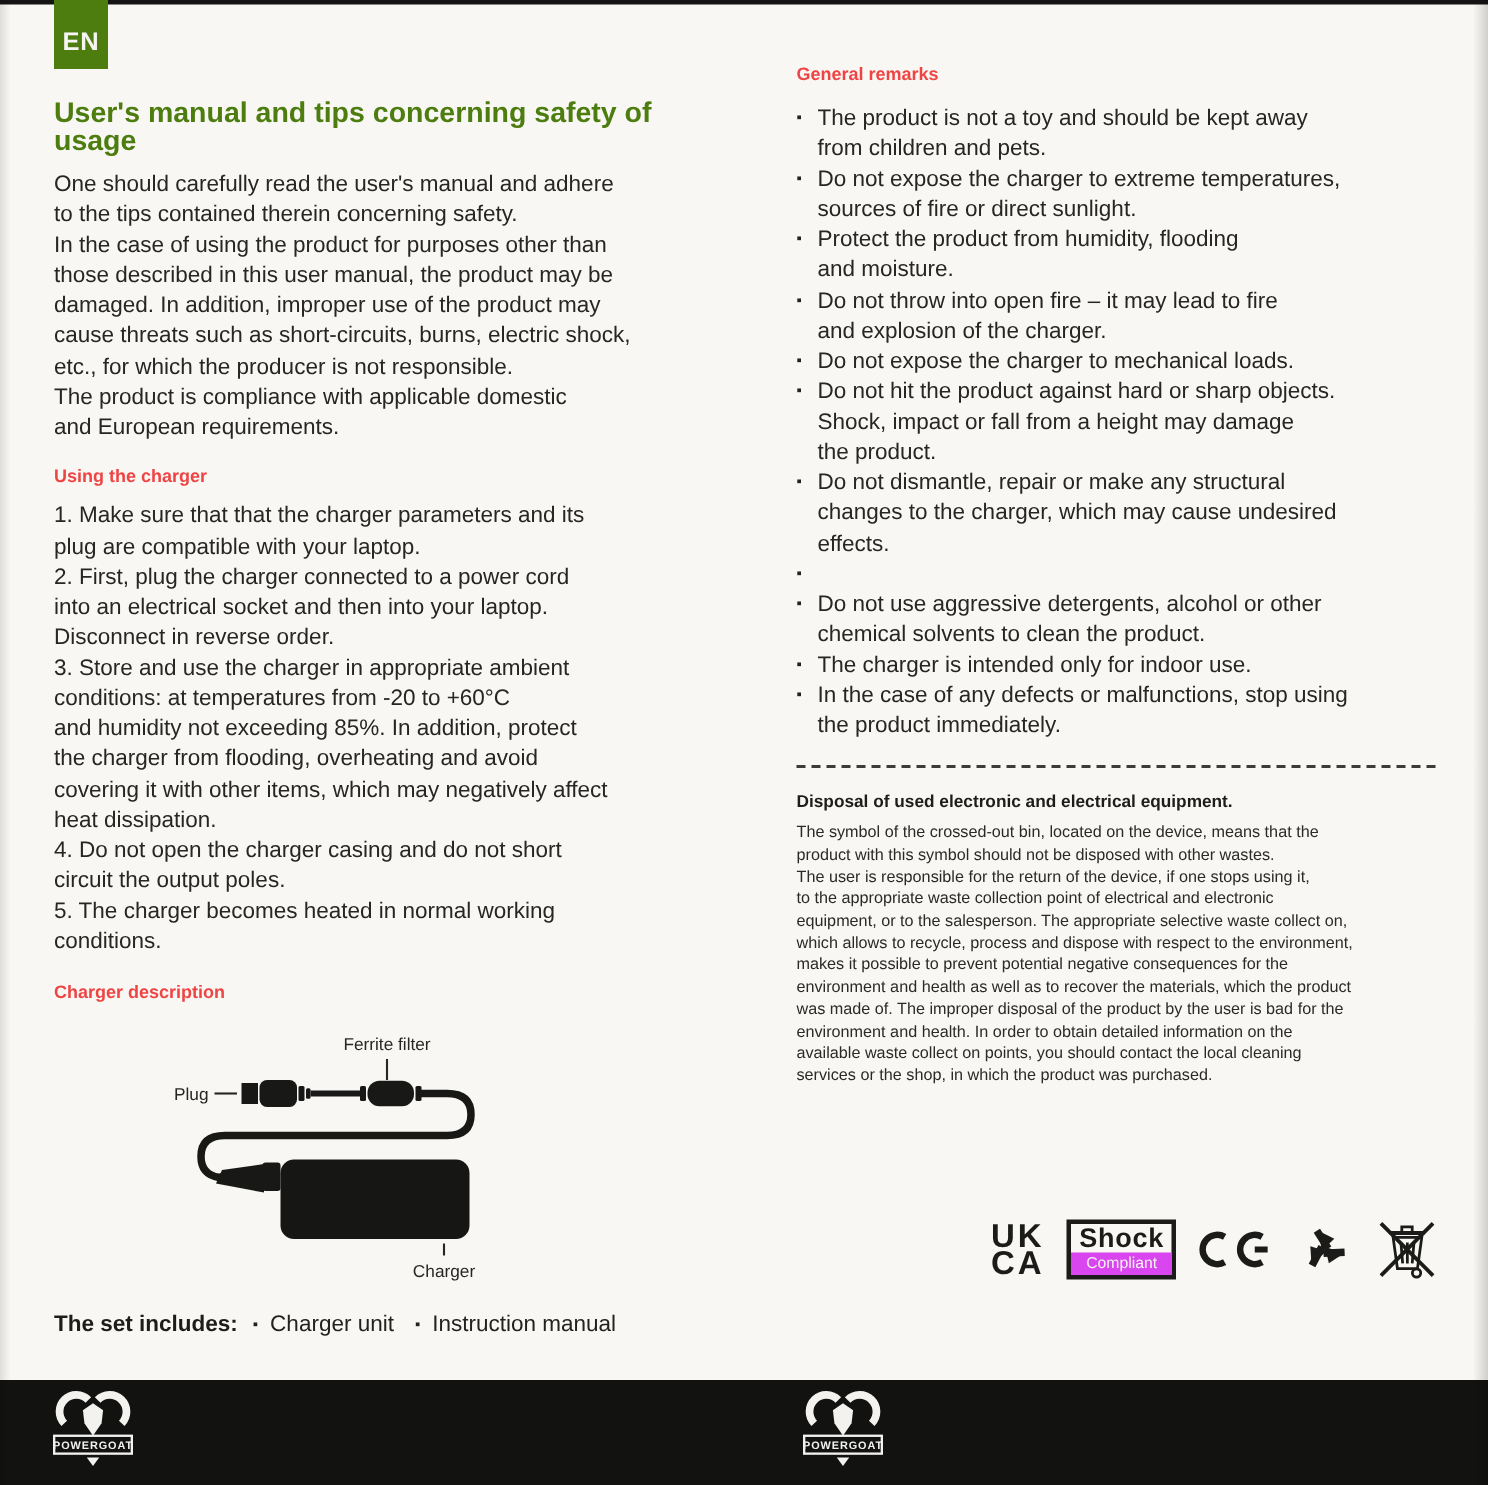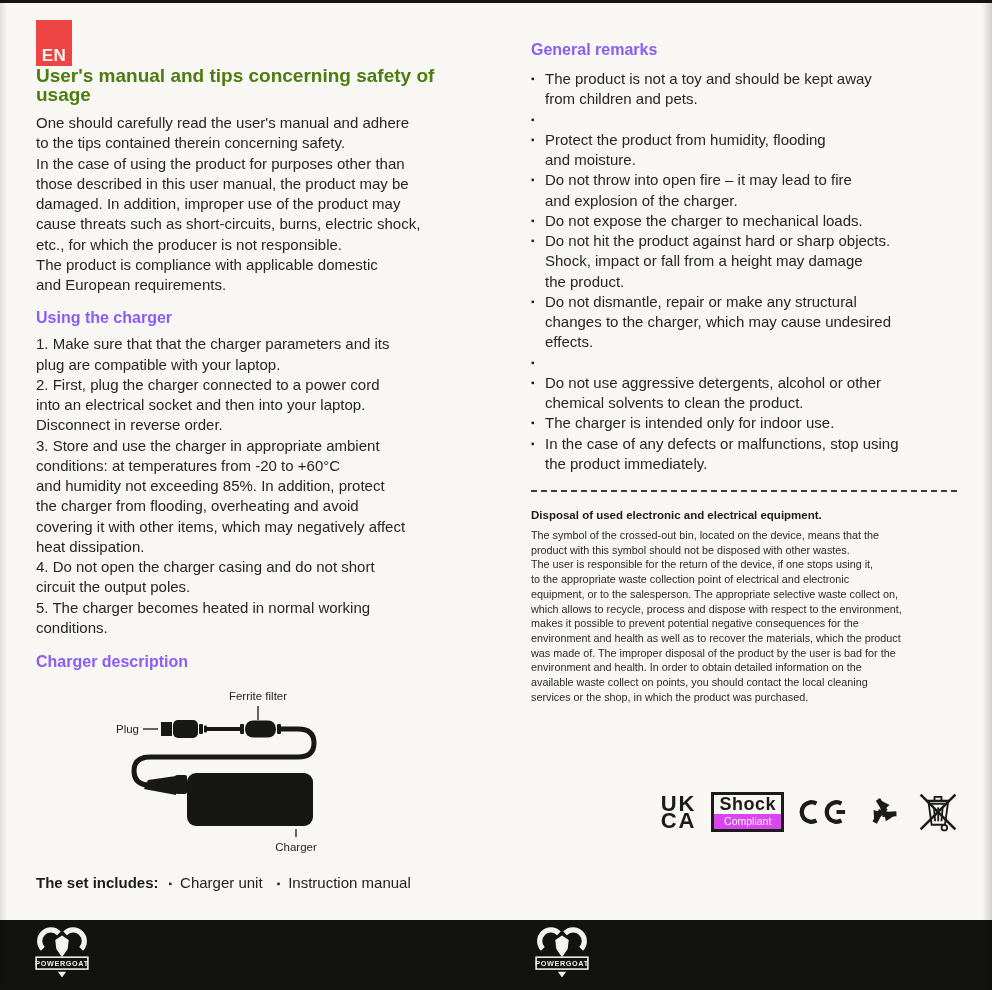--- a/index.html
+++ b/index.html
@@ -10,31 +10,31 @@
     font-family:"Liberation Sans", sans-serif;
     color:#222220;
   }
   .edge-left { position:absolute; left:0; top:0; width:7px; height:100%;
     background:linear-gradient(to right, rgba(0,0,0,.10), rgba(0,0,0,0)); }
   .edge-right { position:absolute; right:0; top:0; width:10px; height:100%;
     background:linear-gradient(to left, rgba(0,0,0,.16), rgba(0,0,0,0)); }
   .top-strip { position:absolute; left:0; top:0; width:100%; height:3px; background:#141414; }
 
   .en-badge {
-    position:absolute; left:36px; top:20px; width:36px; height:46px;
-    background:#ef4444; color:#f6f5f2;
-    display:flex; align-items:flex-end; justify-content:center;
+    position:absolute; left:36px; top:0; width:36px; height:46px;
+    background:#4d7c0f; color:#f6f5f2;
+    display:flex; align-items:center; justify-content:center;
     font-size:17px; font-weight:700; letter-spacing:.5px; padding-top:10px;
   }
 
   .col-left  { position:absolute; left:36px;  top:66px; width:436px; }
   .col-right { position:absolute; left:531px; top:40px; width:430px; }
 
   h1.sec { font-size:19px; font-weight:700; line-height:19px; color:#4d7c0f; }
-  h2.sec { font-size:16px; font-weight:700; line-height:19px; color:#8b5cf6; }
+  h2.sec { font-size:12px; font-weight:700; line-height:19px; color:#ef4444; }
   h3.sec-sm { font-size:11.5px; font-weight:700; line-height:14px; color:#1d1d1b; }
 
   .body-txt { font-size:15px; line-height:20.25px; white-space:pre-line; color:#262624; }
   .mt-body { margin-top:9px; }
 
   .h-using { margin-top:13px; }
   .h-desc  { margin-top:14px; }
 
   .diagram { display:block; margin-top:5px; }
   .diagram text { font-family:"Liberation Sans", sans-serif; font-size:11.5px; fill:#262624; }
@@ -165,20 +165,22 @@
     <div class="bullets">
 
         <div class="bullet-row">
           <span class="bullet">▪</span>
           <span class="b-text">The product is not a toy and should be kept away
 from children and pets.</span>
         </div>
 
         <div class="bullet-row">
           <span class="bullet">▪</span>
+          <span class="b-text">Do not expose the charger to extreme temperatures,
+sources of fire or direct sunlight.</span>
         </div>
 
         <div class="bullet-row">
           <span class="bullet">▪</span>
           <span class="b-text">Protect the product from humidity, flooding
 and moisture.</span>
         </div>
 
         <div class="bullet-row">
           <span class="bullet">▪</span>

